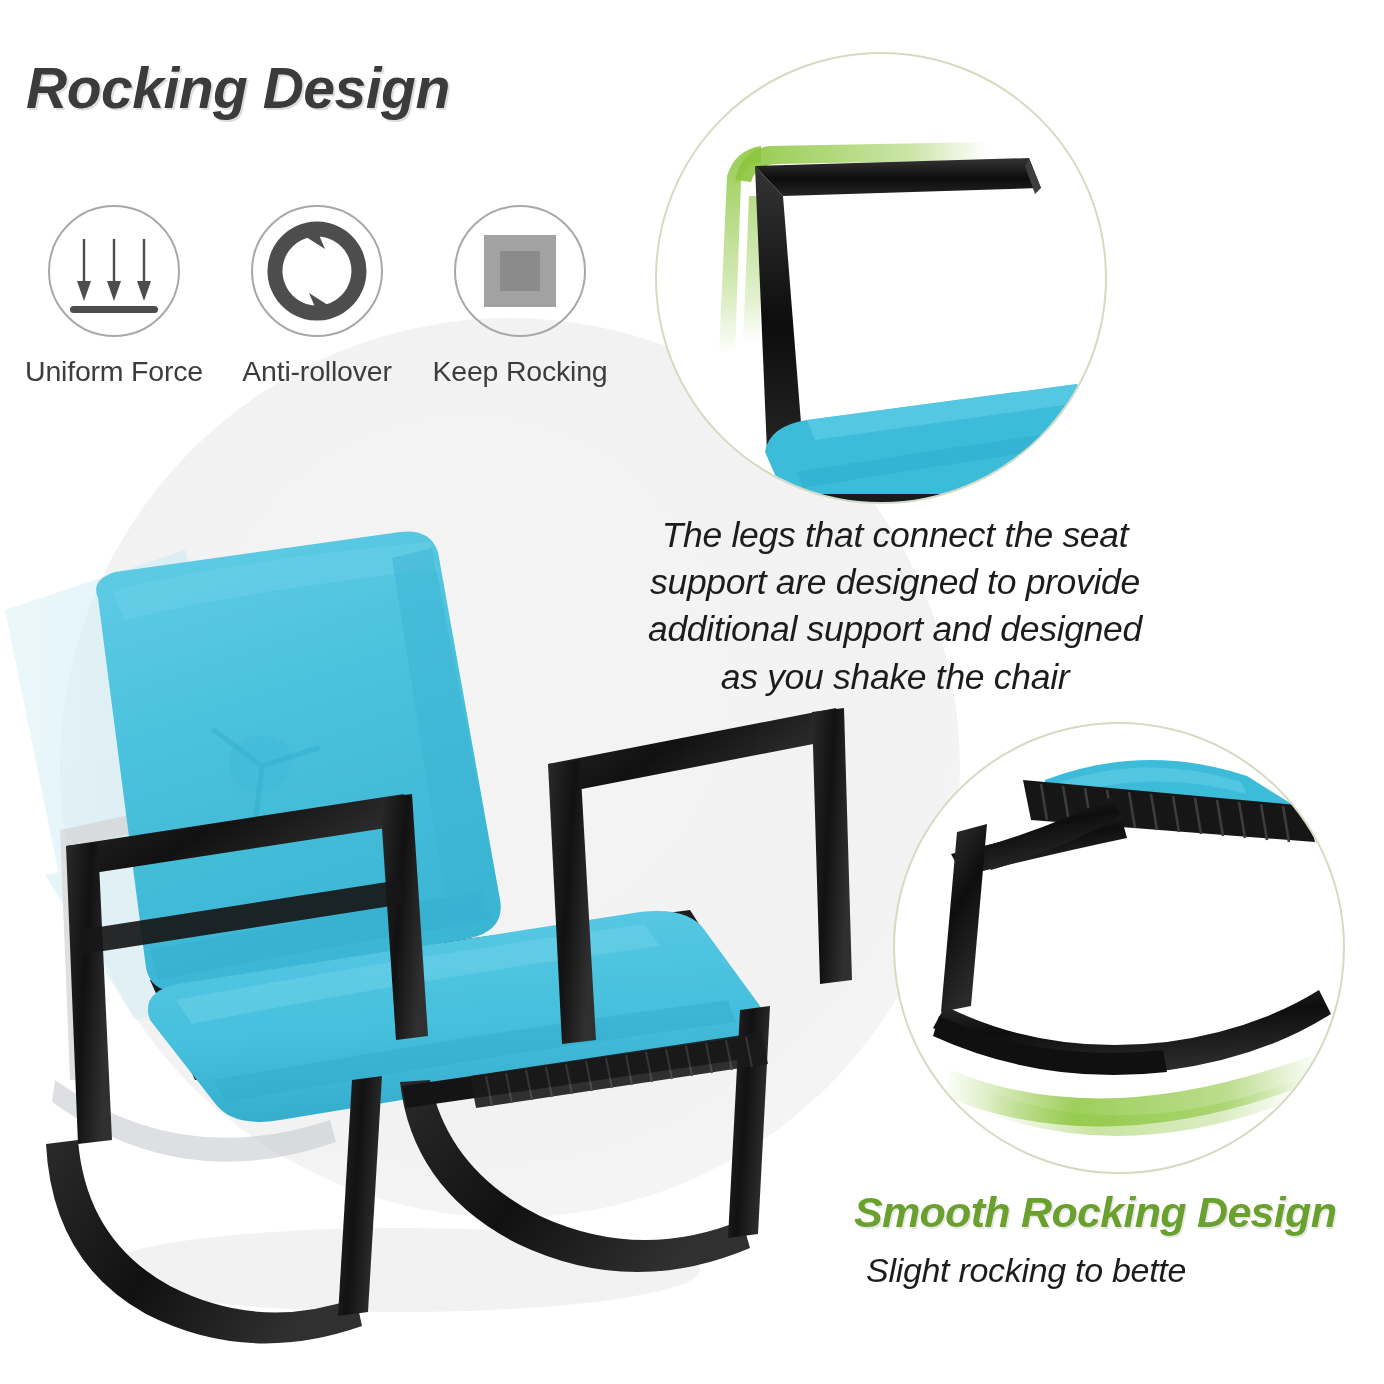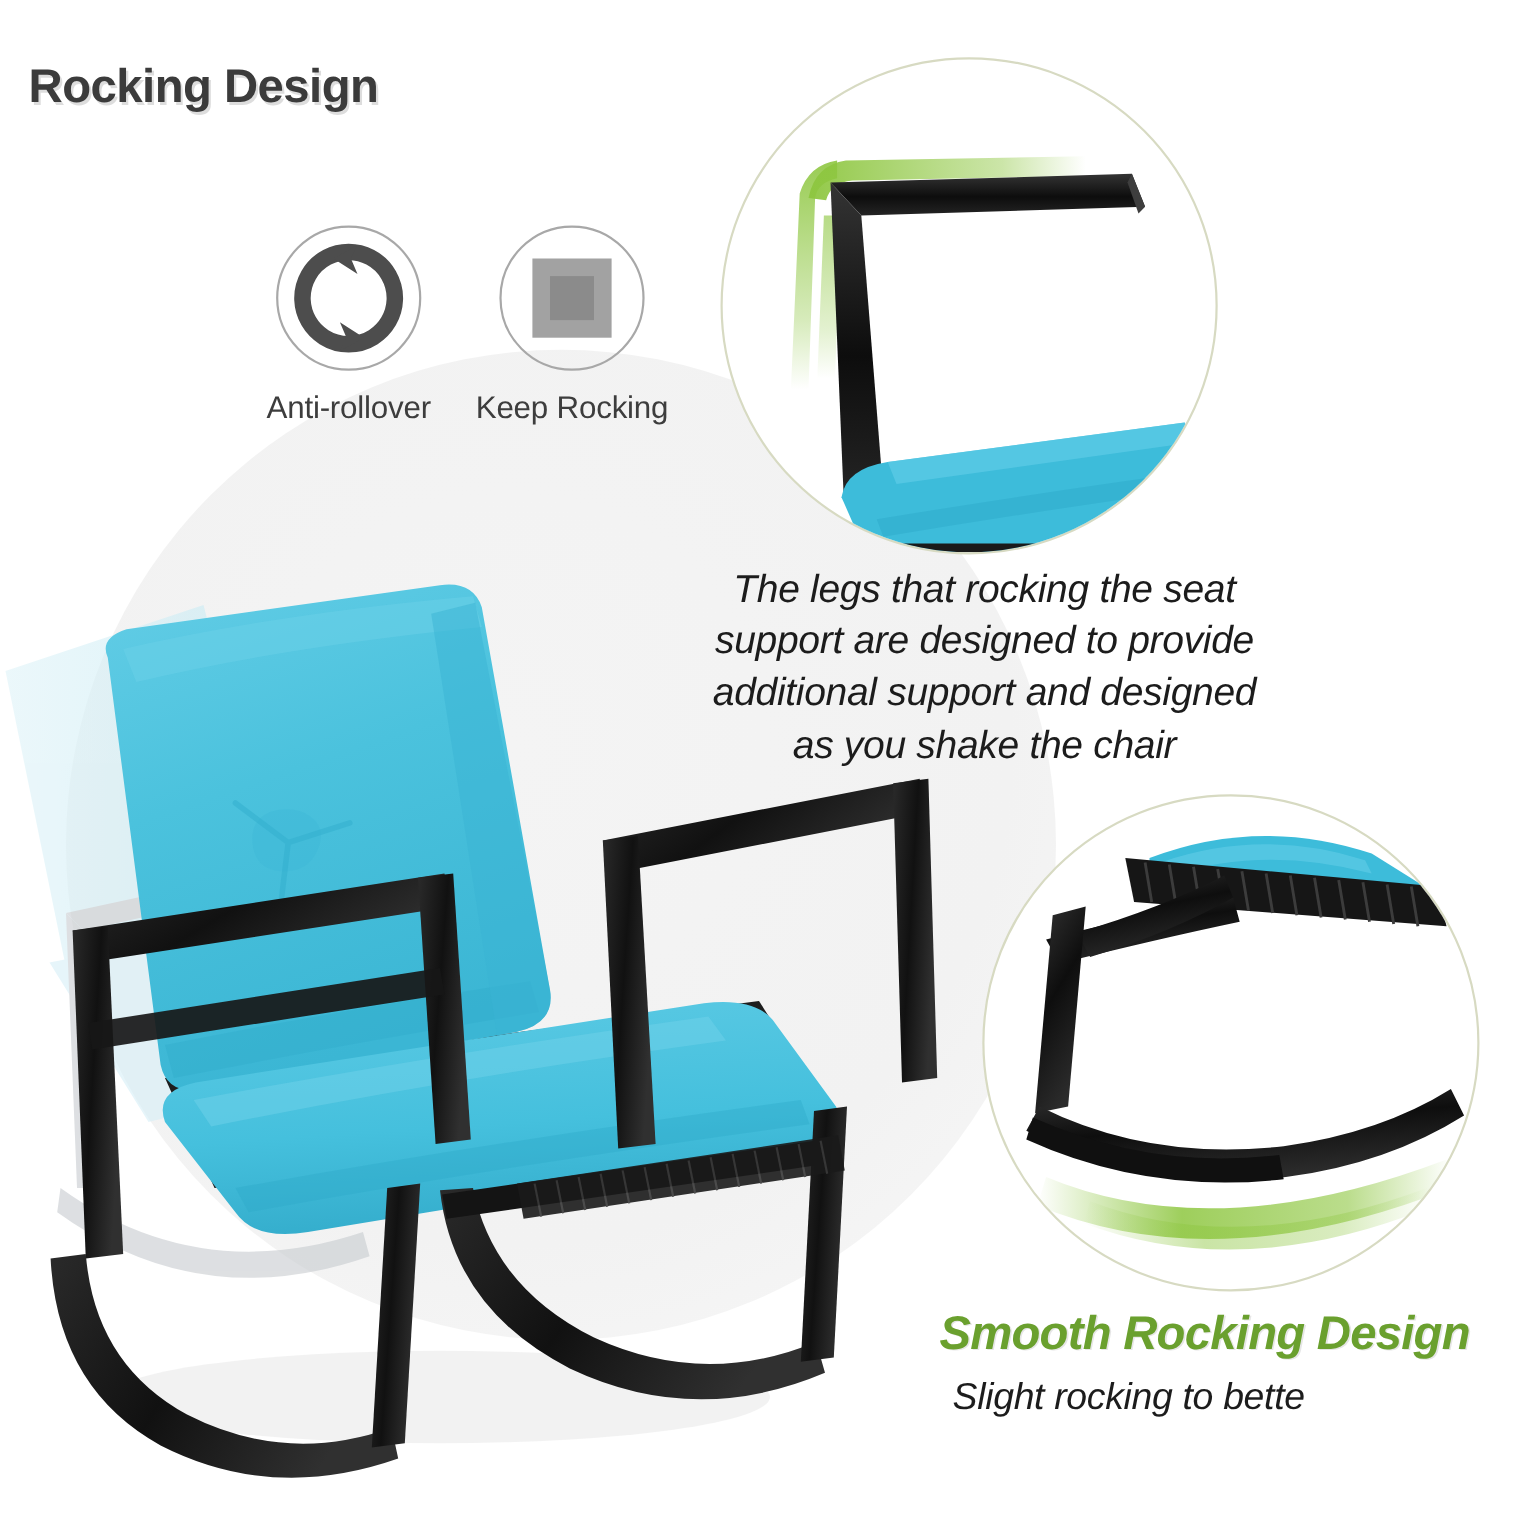--- a/index.html
+++ b/index.html
@@ -27,22 +27,23 @@
     height: 900px;
     border-radius: 50%;
     background: radial-gradient(circle at 45% 40%, #f4f4f4 0%, #f2f2f2 62%, #f6f6f6 85%, #fbfbfb 100%);
   }
 
   
   .title {
     position: absolute;
     left: 26px;
     top: 55px;
-    font-size: 43px;
+    font-size: 57px;
     font-weight: bold;
+    font-style: italic;
     letter-spacing: -0.5px;
     color: #3b3b3b;
     text-shadow: 2px 2px 0 rgba(120,120,120,0.25);
     white-space: nowrap;
   }
 
   
   .features {
     position: absolute;
     left: 14px;
@@ -247,20 +248,38 @@
           <line x1="746" y1="557" x2="752" y2="587"></line>
         </g>
       </g>
     </g>
   </svg>
 
   <div class="title">Rocking Design</div>
 
   <div class="features">
 
+    <div class="feature f0">
+      <div class="ring">
+        <svg width="128" height="128" viewBox="0 0 128 128">
+          <g stroke="#4d4d4d" stroke-width="2.4" fill="none">
+            <line x1="34" y1="32" x2="34" y2="82"></line>
+            <line x1="64" y1="32" x2="64" y2="82"></line>
+            <line x1="94" y1="32" x2="94" y2="82"></line>
+          </g>
+          <g fill="#4d4d4d">
+            <path d="M 34 94 L 27 74 L 41 74 Z"></path>
+            <path d="M 64 94 L 57 74 L 71 74 Z"></path>
+            <path d="M 94 94 L 87 74 L 101 74 Z"></path>
+          </g>
+          <rect x="20" y="99" width="88" height="7" rx="3.5" fill="#4d4d4d"></rect>
+        </svg>
+      </div>
+      <div class="cap">Uniform Force</div>
+    </div>
 
     <div class="feature f1">
       <div class="ring">
         <svg width="128" height="128" viewBox="0 0 128 128">
           <path d="M 64 22 A 42 42 0 1 1 63.9 22 Z" fill="none" stroke="#4d4d4d" stroke-width="15"></path>
           <path d="M 72 16 L 50 28 L 72 42 L 66 28 Z" fill="#4d4d4d"></path>
           <path d="M 56 112 L 78 100 L 56 86 L 62 100 Z" fill="#4d4d4d"></path>
         </svg>
       </div>
       <div class="cap">Anti-rollover</div>
@@ -307,21 +326,21 @@
 
       <path d="M 108 398 Q 112 372 150 366 L 420 330 L 448 404 L 448 448 L 130 448 Z" fill="#3dbcda"></path>
       <path d="M 150 366 L 420 330 L 428 348 L 158 386 Z" fill="#61cde8" opacity="0.65"></path>
       <path d="M 140 418 Q 300 392 448 372 L 448 388 Q 302 408 146 434 Z" fill="#2ba6c6" opacity="0.4"></path>
 
       <path d="M 128 440 L 448 440 L 448 448 L 130 448 Z" fill="#1a1a1a"></path>
     </svg>
   </div>
 
   <div class="body-copy">
-    <div>The legs that rocking the seat</div>
+    <div>The legs that connect the seat</div>
     <div>support are designed to provide</div>
     <div>additional support and designed</div>
     <div>as you shake the chair</div>
   </div>
 
   <div class="detail-circle" id="detail-bottom">
     <svg width="448" height="448" viewBox="0 0 448 448">
       <defs>
         <linearGradient id="swooshArc" x1="0" y1="0" x2="1" y2="0">
           <stop offset="0%" stop-color="#8dc63f" stop-opacity="0"></stop>

